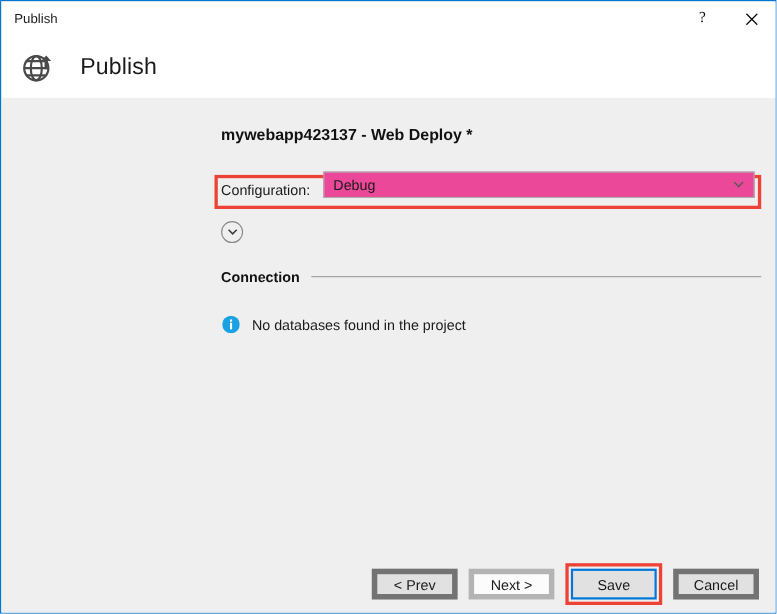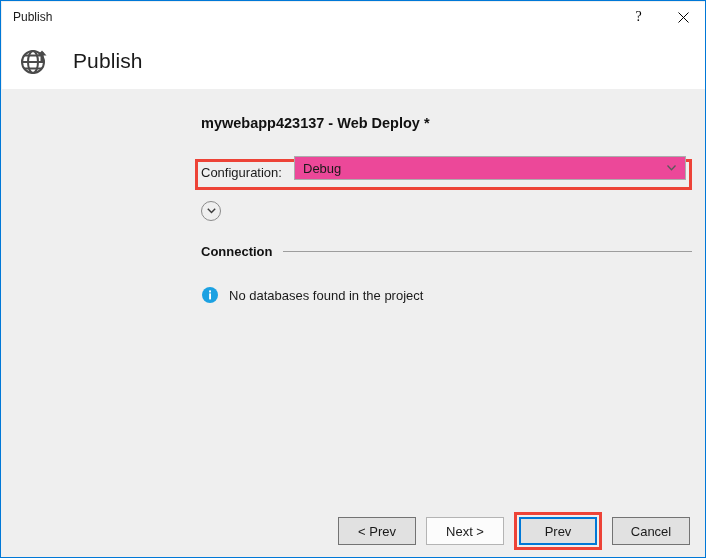--- a/index.html
+++ b/index.html
@@ -282,21 +282,21 @@
     display: flex;
     align-items: center;
   }
   .btn {
     width: 78px;
     height: 28px;
     font-family: "Liberation Sans", sans-serif;
     font-size: 13px;
     color: #1a1a1a;
     background: #e1e1e1;
-    border: 1px solid #737373;
+    border: 5px solid #737373;
     box-sizing: border-box;
     cursor: default;
     padding: 0;
     line-height: 1;
   }
   .btn + .btn-wrap, .btn-wrap + .btn, .btn + .btn { margin-left: 10px; }
   .btn.hover {
     background: #fcfcfc;
     border-color: #b4b4b4;
   }
@@ -396,20 +396,20 @@
         <span class="info-text">No databases found in the project</span>
       </div>
 
     </div>
 
     <div class="footer">
       <div class="footer-buttons">
         <button class="btn">&lt; Prev</button>
         <button class="btn hover">Next &gt;</button>
         <span class="btn-wrap annotated">
-          <button class="btn focused">Prev</button>
+          <button class="btn focused">Save</button>
         </span>
         <button class="btn">Cancel</button>
       </div>
     </div>
 
   </div>
 </div>
 
 </body></html>

